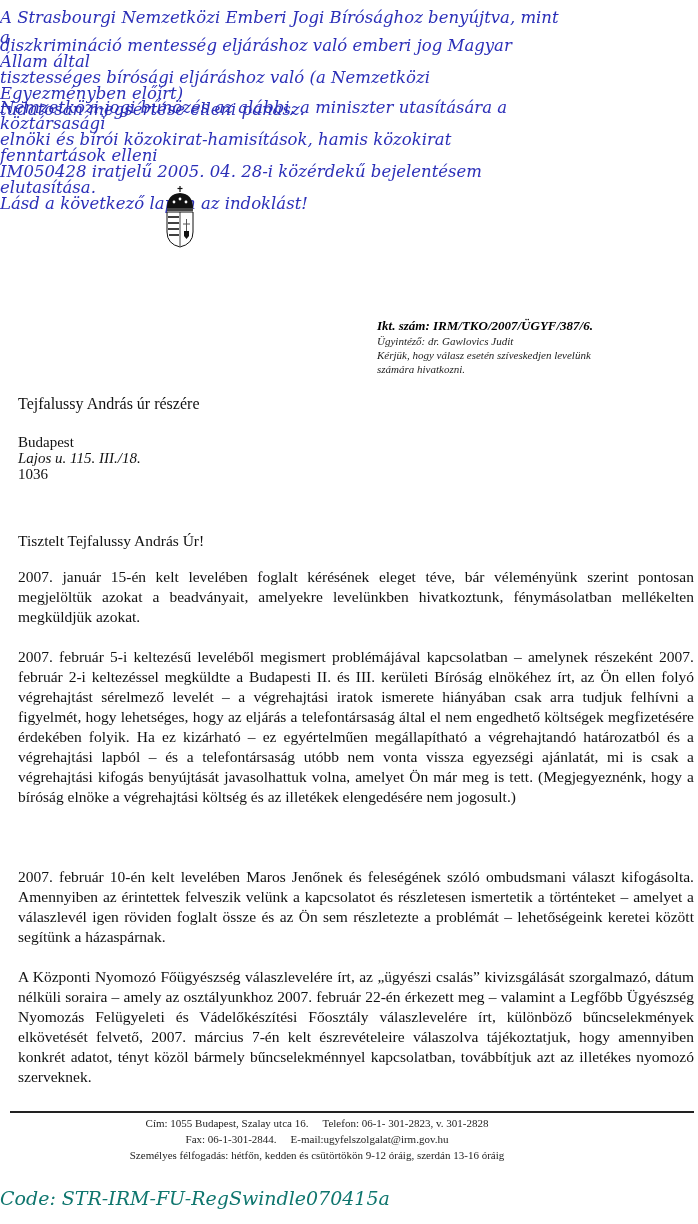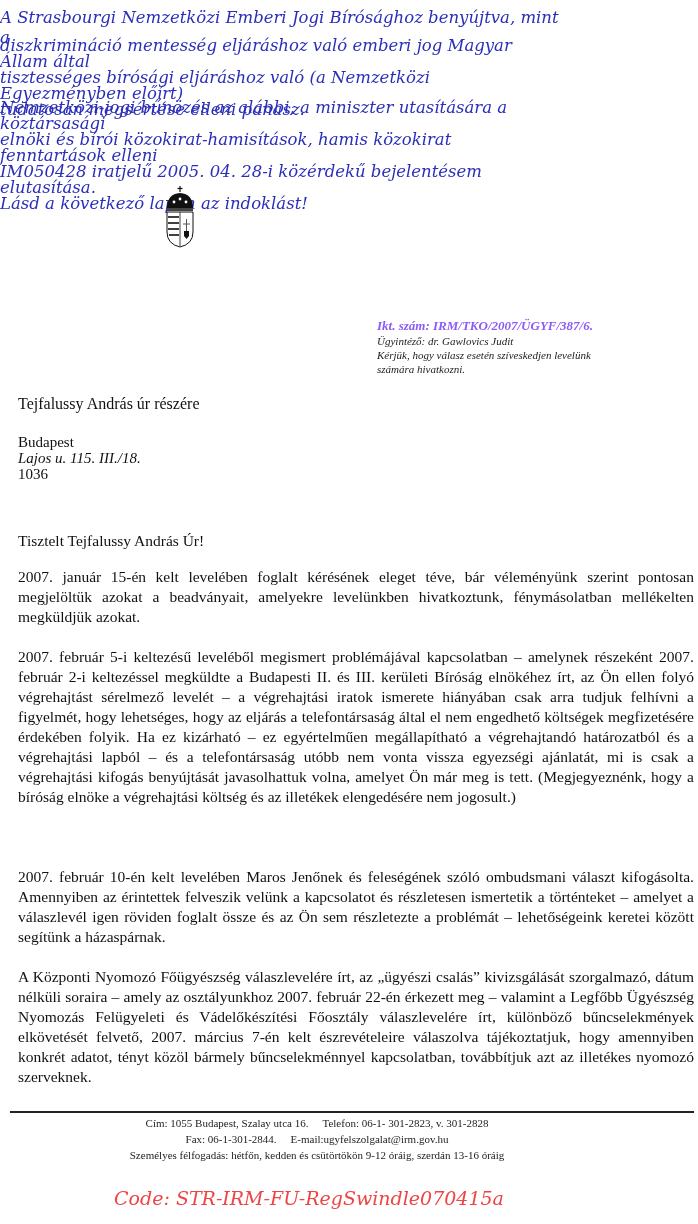--- a/index.html
+++ b/index.html
@@ -5,35 +5,35 @@
   html, body { margin: 0; padding: 0; background: #ffffff; }
   body { width: 698px; height: 1224px; position: relative; overflow: hidden; font-family: "Liberation Serif", serif; color: #111; }
   .blue { color: #2b2fb8; font-family: "DejaVu Serif", serif; font-style: italic; position: absolute; left: 0; width: 561px; }
   #hdr1 { top: 8px; font-size: 16.5px; line-height: 20px; }
   #hdr2 { top: 38px; font-size: 16.5px; line-height: 16px; }
   #hdr3 { top: 100px; font-size: 16.5px; line-height: 16px; }
   .crest { position: absolute; left: 163px; top: 186px; width: 34px; height: 62px; }
   .ministry { position: absolute; left: 60px; top: 262px; font-family: "DejaVu Serif", serif; font-style: italic; font-weight: bold; font-size: 11.5px; line-height: 16px; color: #111; }
   .ministry div:nth-child(2) { padding-left: 10px; }
   .ref { position: absolute; left: 377px; top: 318px; font-family: "Liberation Serif", serif; font-style: italic; font-size: 11px; line-height: 14px; color: #222; }
-  .ref .iktszam { font-weight: bold; font-size: 13px; line-height: 16px; color: #8b5cf6; font-family: Liberation Serif, serif; }
+  .ref .iktszam { font-weight: bold; font-size: 13px; line-height: 16px; color: #000000; font-family: Liberation Serif, serif; }
   .recipient { position: absolute; left: 18px; top: 395px; font-weight: normal; font-size: 16px; }
   .address { position: absolute; left: 18px; top: 434px; font-size: 15px; line-height: 16px; }
   .address .city { }
   .address .street { font-style: italic; }
   .salutation { position: absolute; left: 18px; top: 532px; font-size: 15.5px; }
   .para { position: absolute; left: 18px; width: 676px; font-size: 15.5px; line-height: 20px; text-align: justify; }
   #p1 { top: 567px; }
   #p2 { top: 647px; }
   #p3 { top: 867px; }
   #p4 { top: 967px; }
   .rule { position: absolute; left: 10px; width: 684px; top: 1111px; border-top: 2px solid #222; }
   .footer { position: absolute; left: 0; width: 634px; top: 1115px; text-align: center; font-family: "Liberation Serif", serif; font-size: 11px; line-height: 16px; color: #222; }
   .footer .gap { display: inline-block; width: 14px; }
-  .code { position: absolute; left: 0; width: 618px; top: 1187px; text-align: center; font-family: "DejaVu Serif", serif; font-style: italic; font-size: 19px; color: #ef4444; }
+  .code { position: absolute; left: 0; width: 618px; top: 1187px; font-family: "DejaVu Serif", serif; font-style: italic; font-size: 19px; color: #0f766e; }
 </style>
 </head>
 <body>
 
 <div id="hdr1" class="blue">A Strasbourgi Nemzetközi Emberi Jogi Bírósághoz benyújtva, mint a</div>
 
 <div id="hdr2" class="blue">
   <div>diszkrimináció mentesség eljáráshoz való emberi jog Magyar Állam által</div>
   <div>tisztességes bírósági eljáráshoz való (a Nemzetközi Egyezményben előírt)</div>
   <div>tudatosan megsértése elleni panasz.</div>

